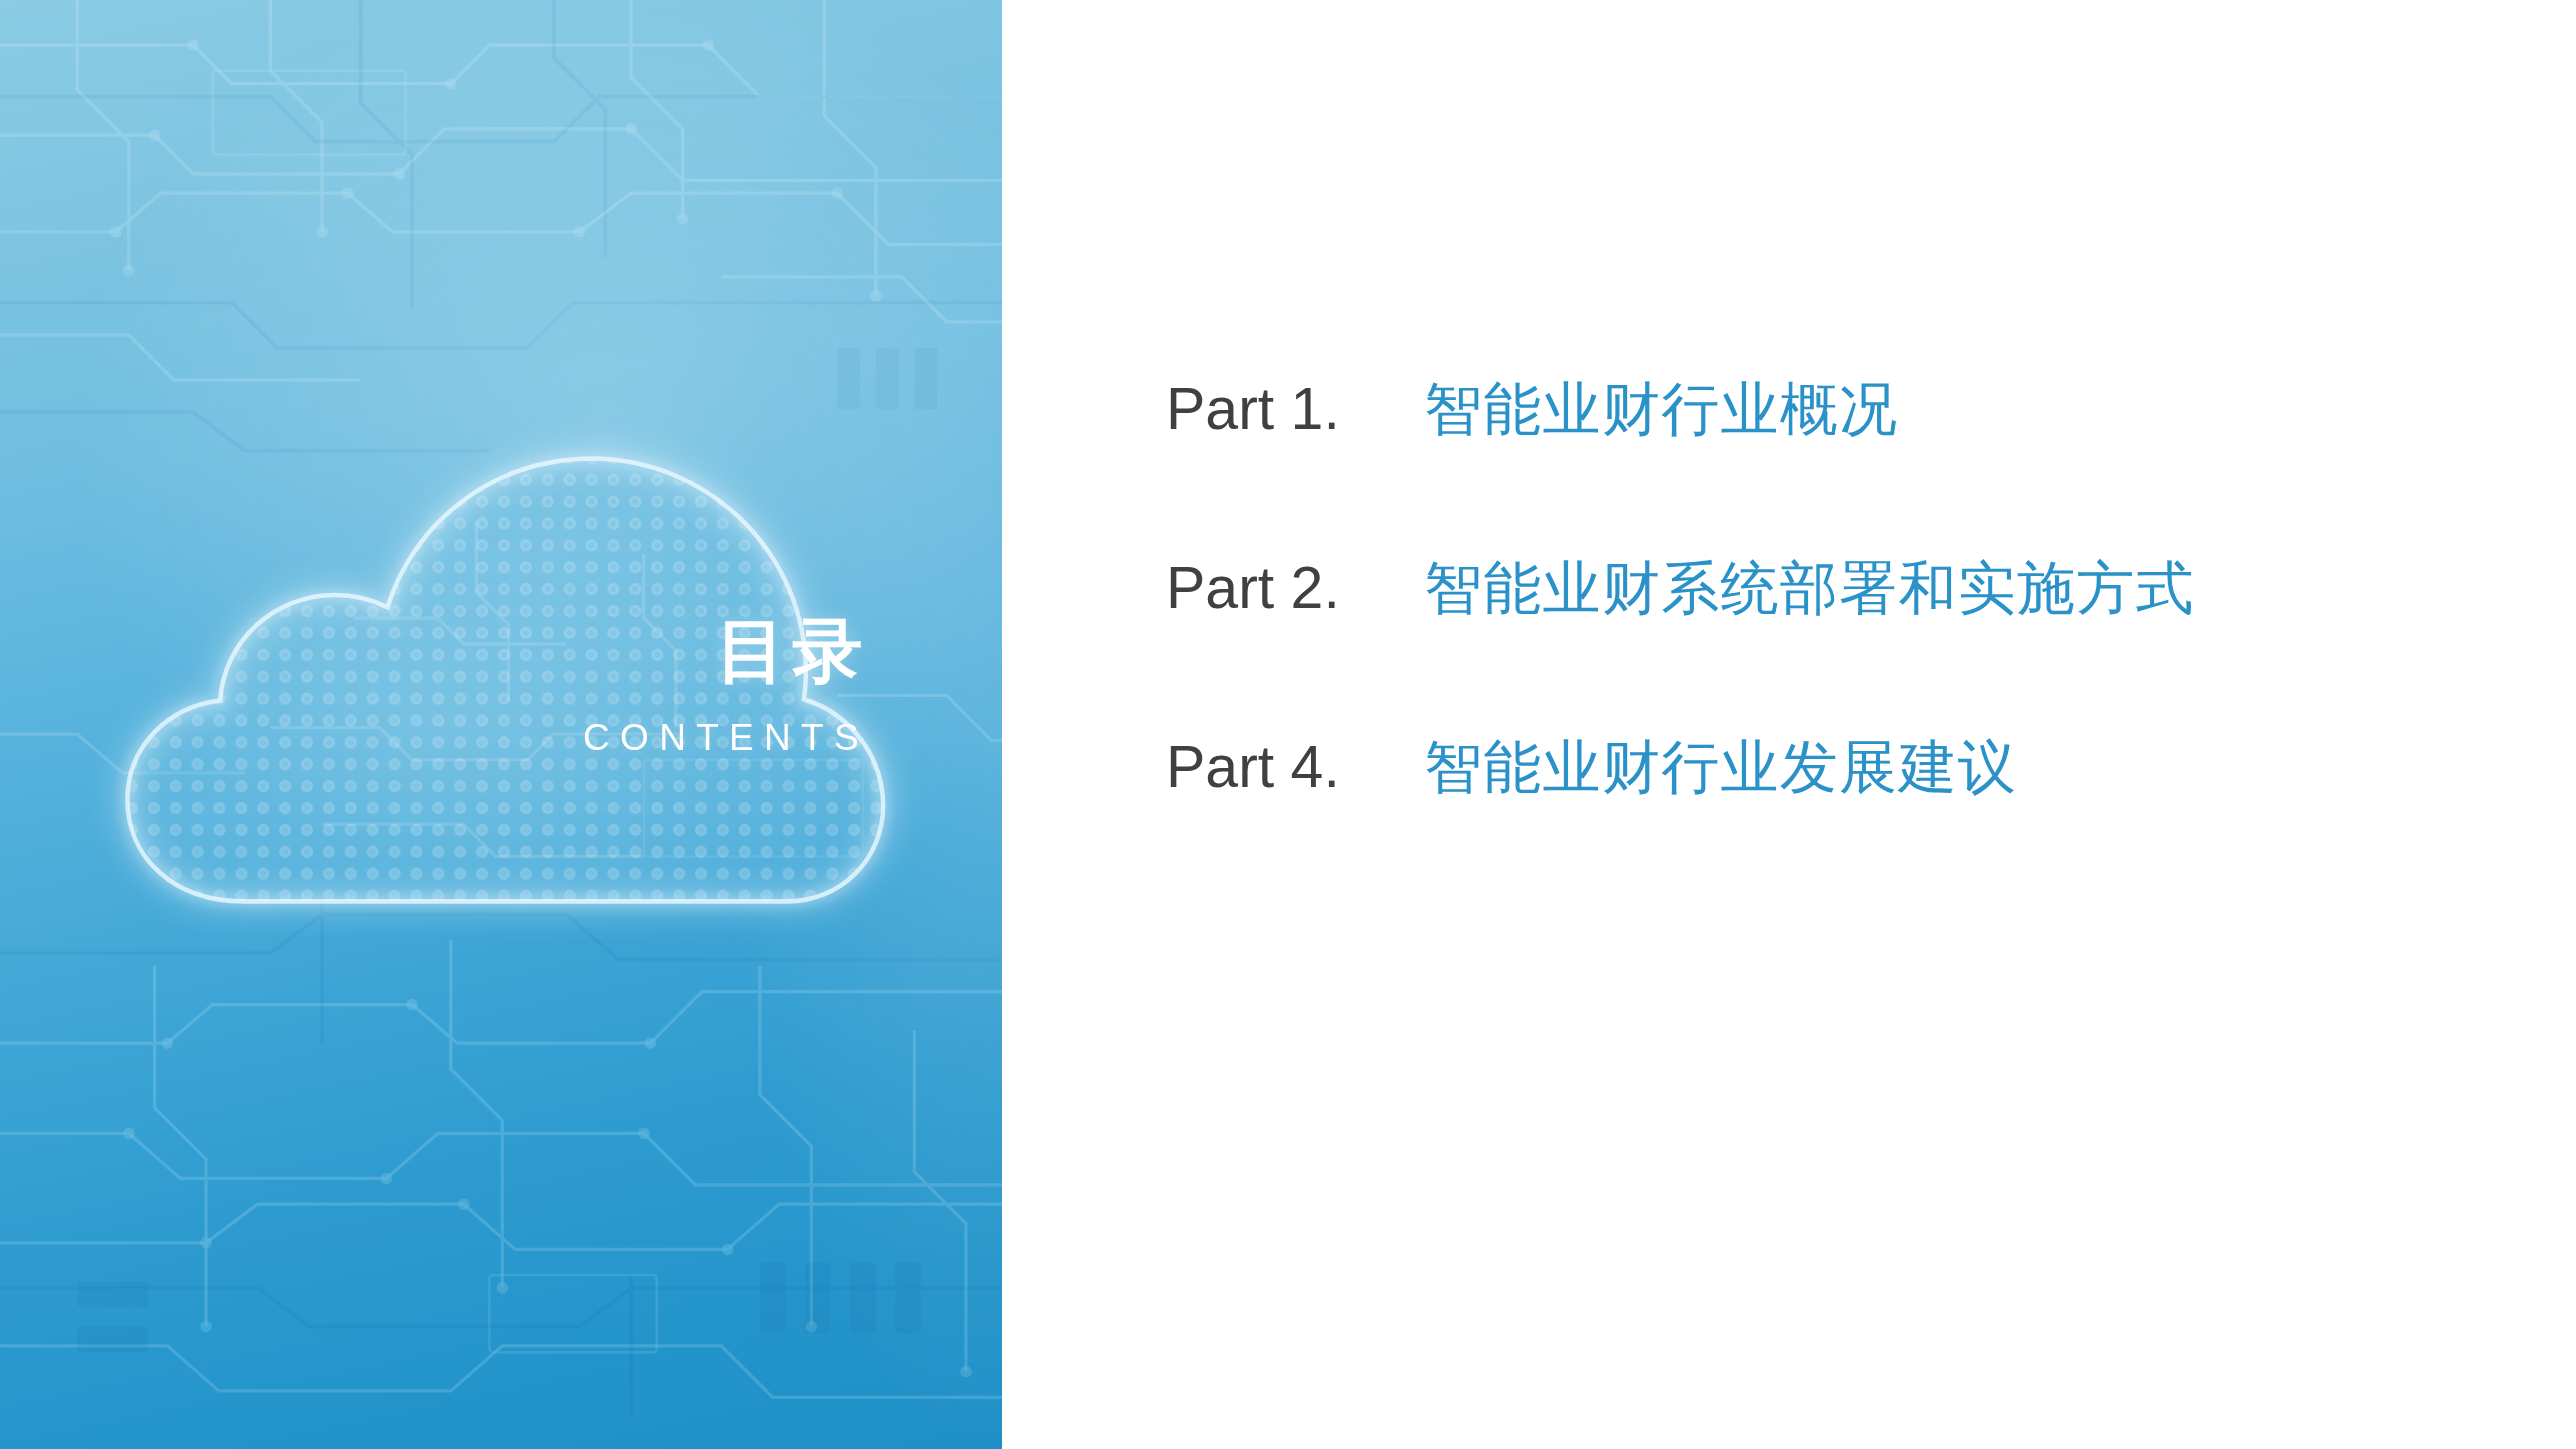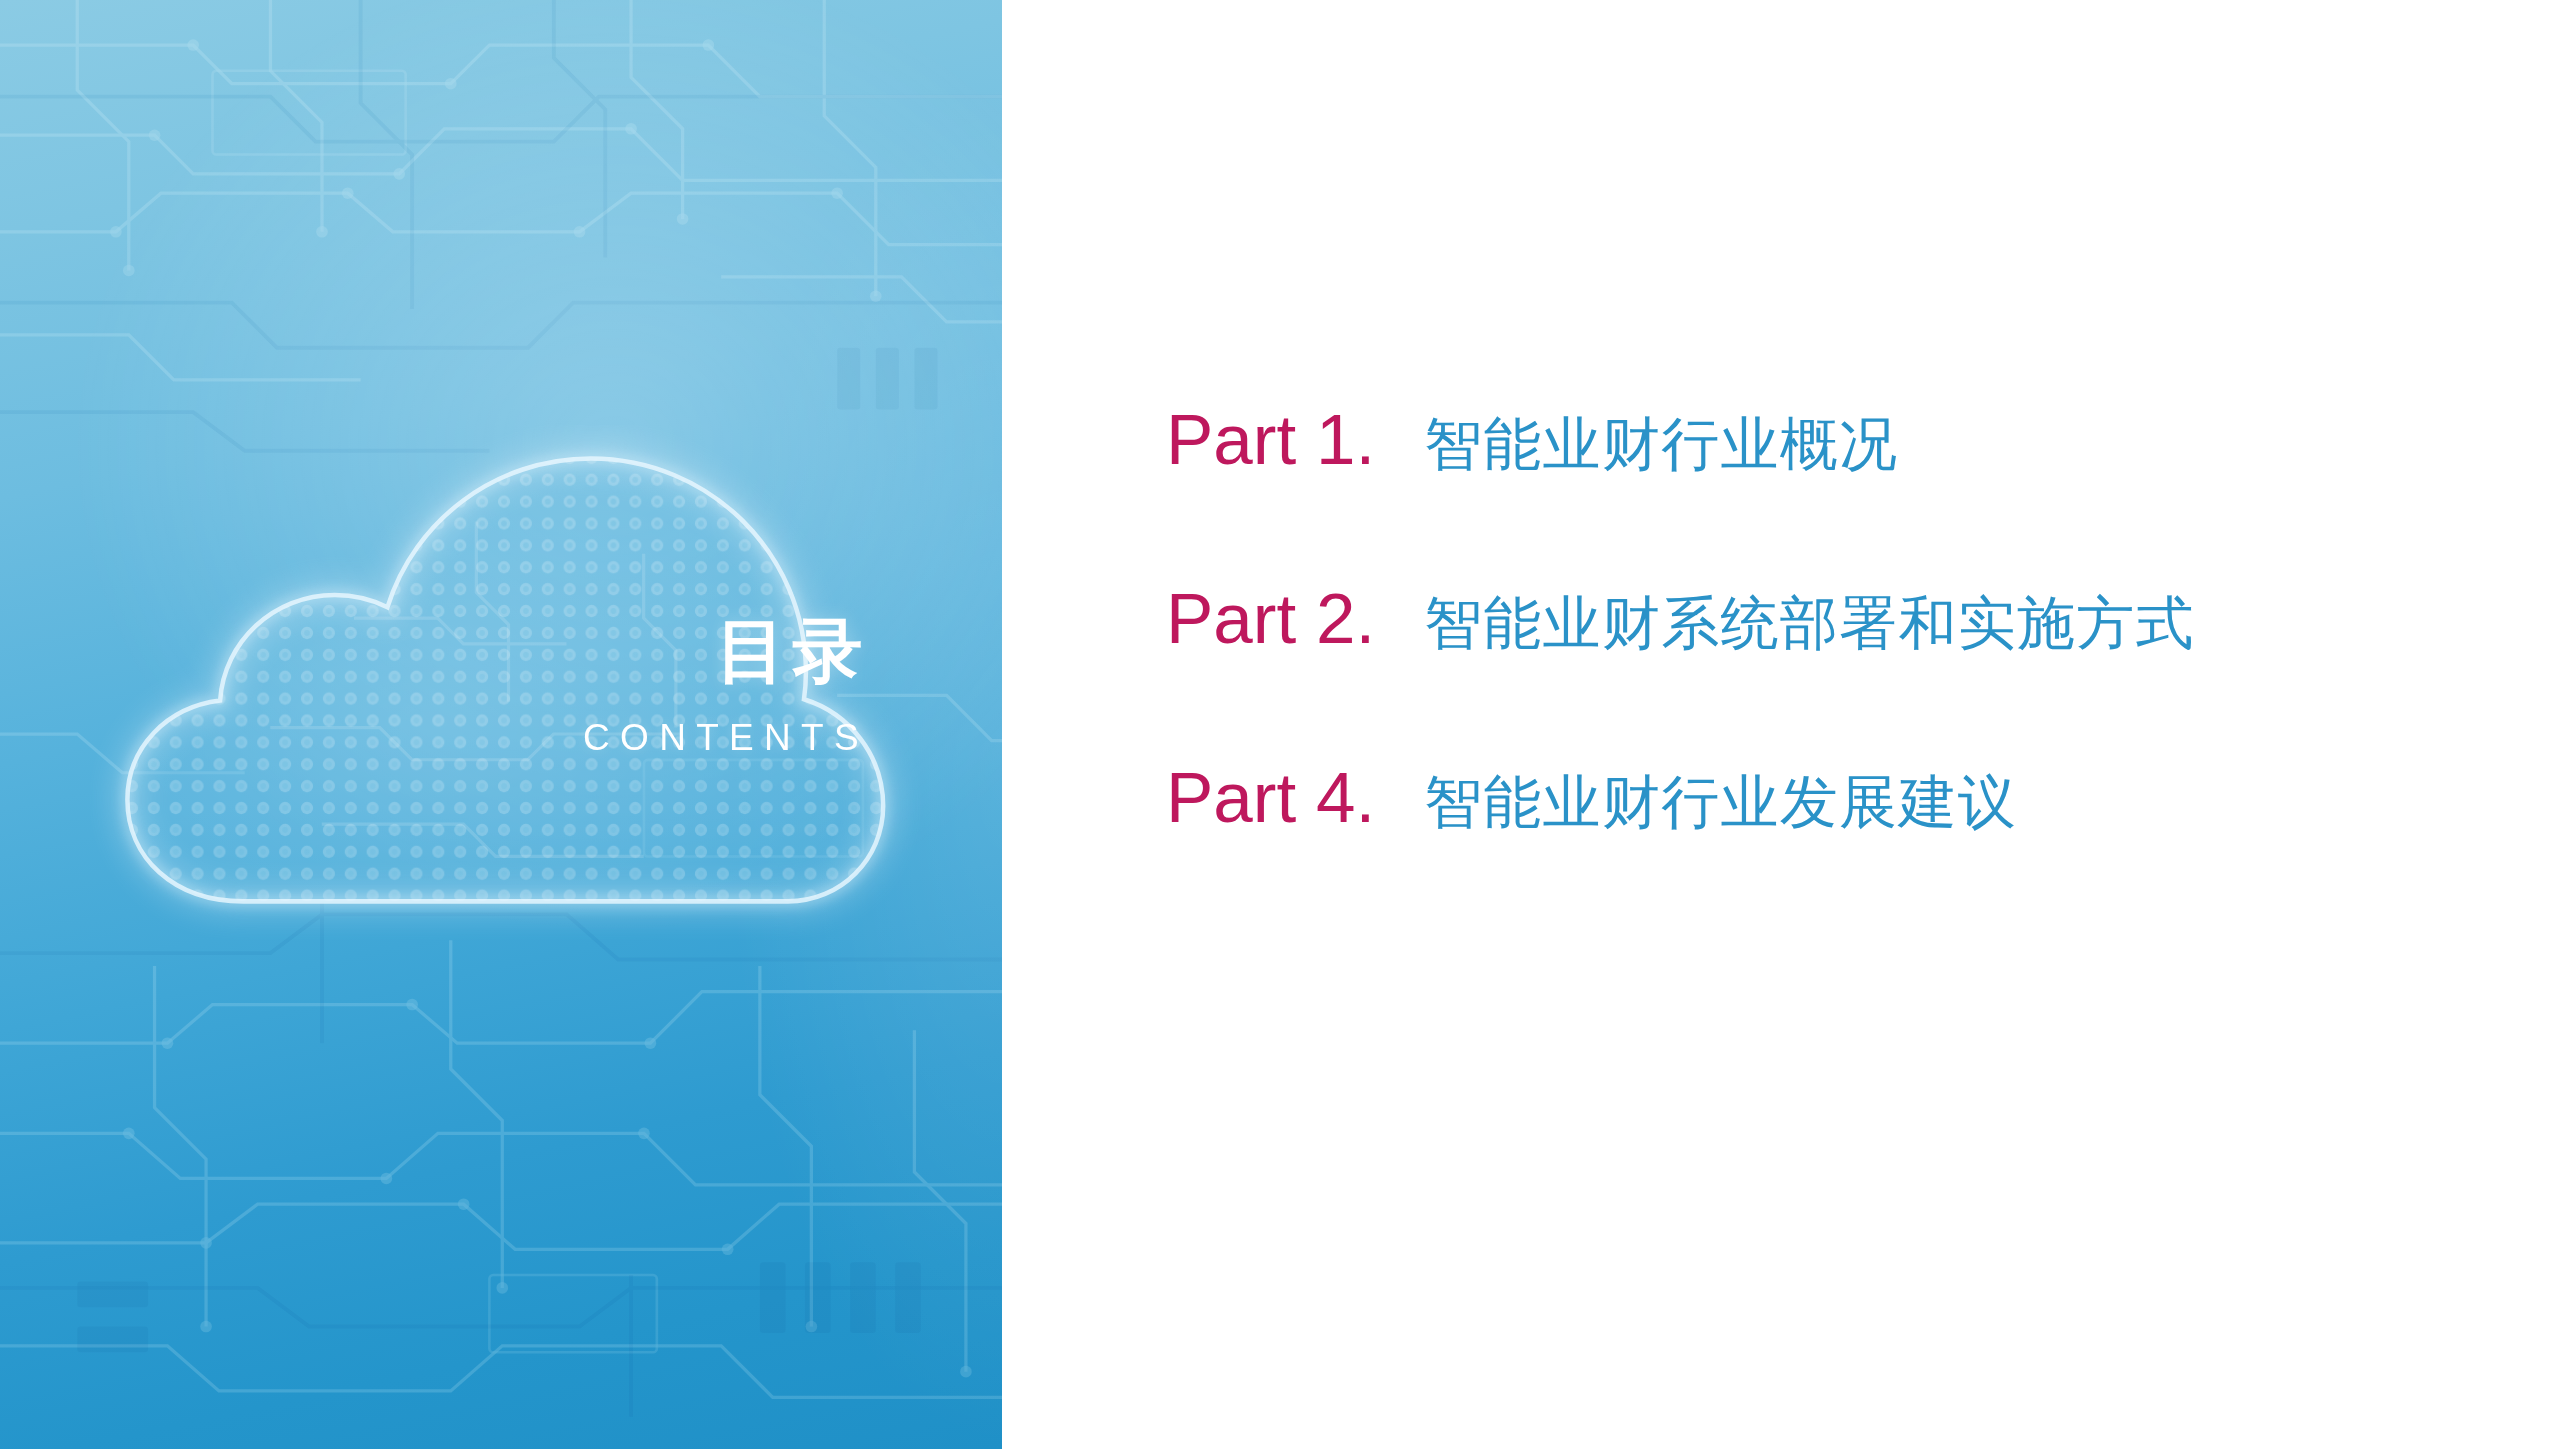--- a/index.html
+++ b/index.html
@@ -118,36 +118,35 @@
     width: 1321px;
   }
   .toc-row {
     display: flex;
     align-items: baseline;
     height: 179px;
   }
   .toc-part-label {
     flex: 0 0 auto;
     width: 258px;
-    font-size: 71px;
+    font-size: 59px;
     font-weight: 400;
-    color: #be185d;
+    color: #404040;
     line-height: 1;
     white-space: nowrap;
     letter-spacing: 0px;
   }
   .toc-part-text {
     flex: 1 1 auto;
     font-size: 58px;
     font-weight: 400;
     color: #2a92c8;
     line-height: 1;
     white-space: nowrap;
     letter-spacing: 1.3px;
-    margin-top: 35px;
   }
 </style>
 </head>
 <body>
 
 <div id="slide">
 
   <div id="left-panel">
 
     <svg class="circuit-layer" viewBox="0 0 1556 2250" preserveAspectRatio="none">

